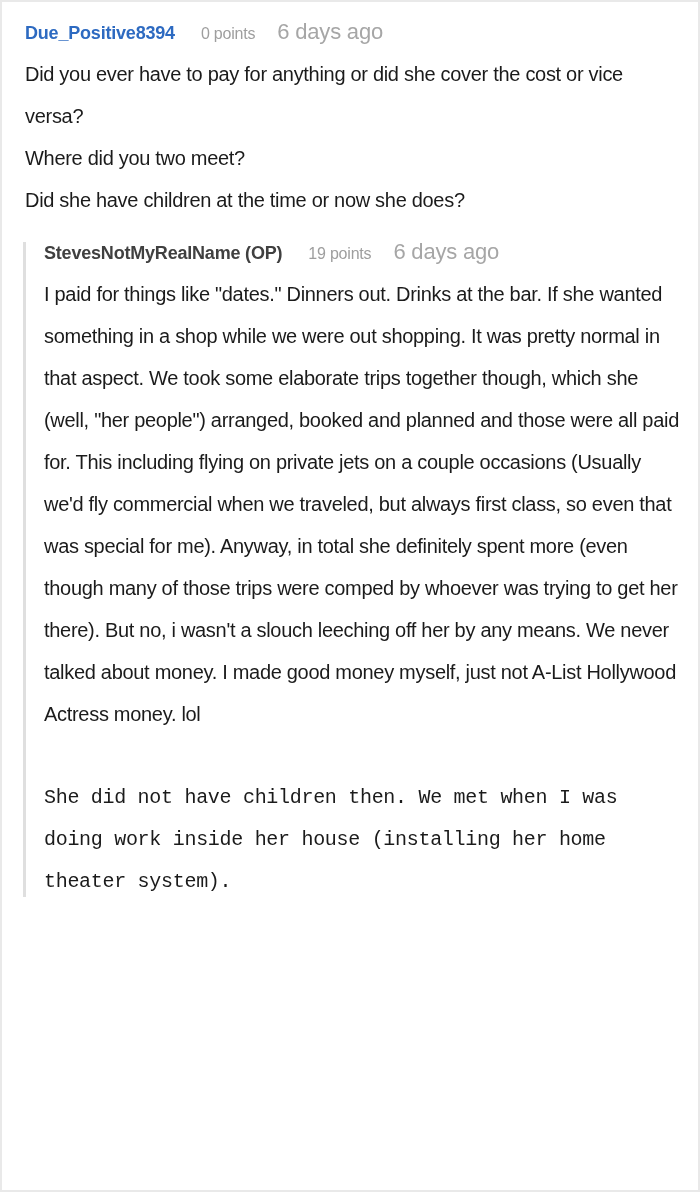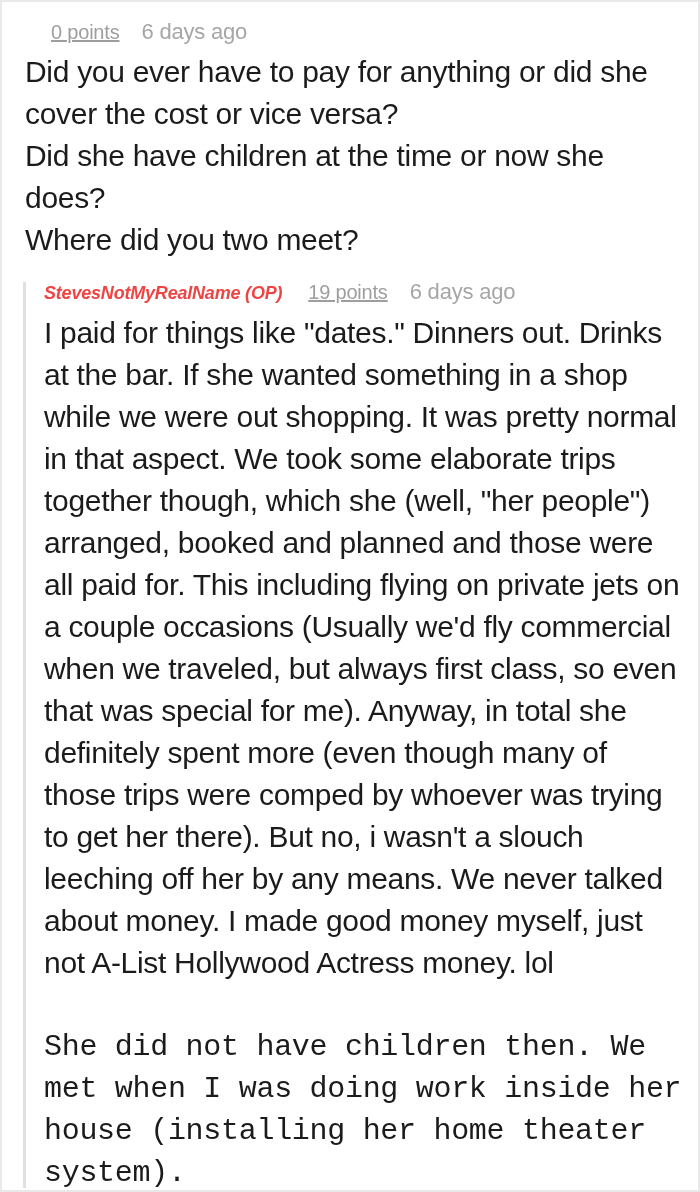--- a/index.html
+++ b/index.html
@@ -25,37 +25,36 @@
     white-space: nowrap;
   }
   .author {
     font-weight: bold;
     font-size: 18px;
     letter-spacing: -0.2px;
     text-decoration: none;
     cursor: pointer;
   }
   .author.blue { color: #2d6ac1; }
-  .author.orange { color: #ef4444; font-style: italic; }
+  .author.orange { color: #404040; }
   .points {
     margin-left: 26px;
     color: #9e9e9e;
-    font-size: 20px;
+    font-size: 16px;
     letter-spacing: -0.2px;
-    text-decoration: underline;
   }
   .time {
     margin-left: 22px;
     color: #a6a6a6;
     font-size: 22px;
     letter-spacing: -0.2px;
   }
   .comment-body {
     margin-top: 7px;
-    font-size: 30px;
+    font-size: 20px;
     line-height: 42px;
     letter-spacing: -0.3px;
     color: #1b1b1b;
   }
   .comment-body .line { margin: 0; }
   .comment-body p { margin: 0; }
   .comment-body p + p { margin-top: 42px; font-family: Liberation Mono, monospace; }
   .reply {
     position: relative;
     margin-top: 19px;
@@ -72,27 +71,28 @@
     cursor: pointer;
   }
 </style>
 </head>
 <body>
 
 <div class="page">
 
   <div class="comment">
     <div class="comment-header">
+      <a class="author blue">Due_Positive8394</a>
       <span class="points">0 points</span>
       <span class="time">6 days ago</span>
     </div>
     <div class="comment-body">
       <div class="line">Did you ever have to pay for anything or did she cover the cost or vice versa?</div>
+      <div class="line">Where did you two meet?</div>
       <div class="line">Did she have children at the time or now she does?</div>
-      <div class="line">Where did you two meet?</div>
     </div>
 
     <div class="reply">
       <div class="thread-line"></div>
       <div class="reply-content">
         <div class="comment-header">
           <a class="author orange">StevesNotMyRealName (OP)</a>
           <span class="points">19 points</span>
           <span class="time">6 days ago</span>
         </div>

